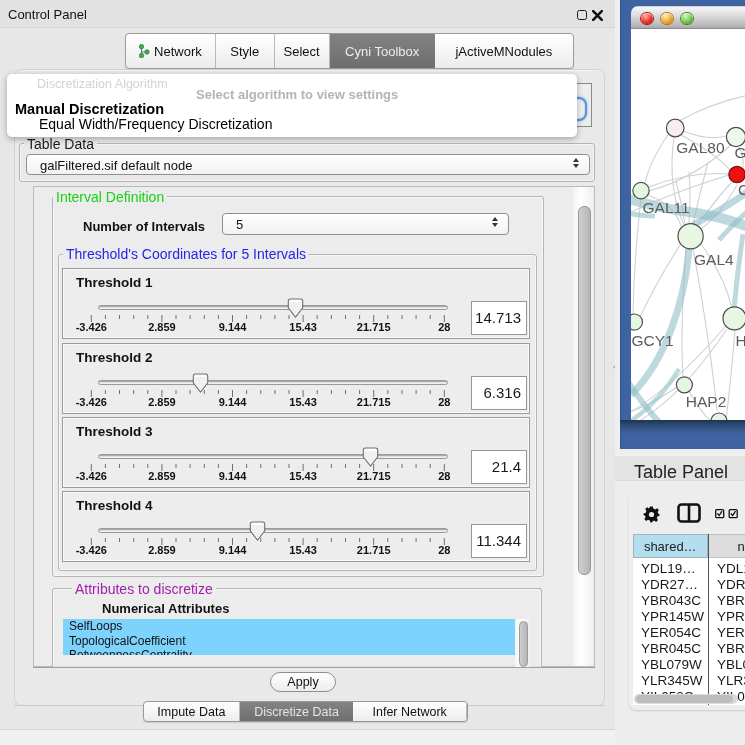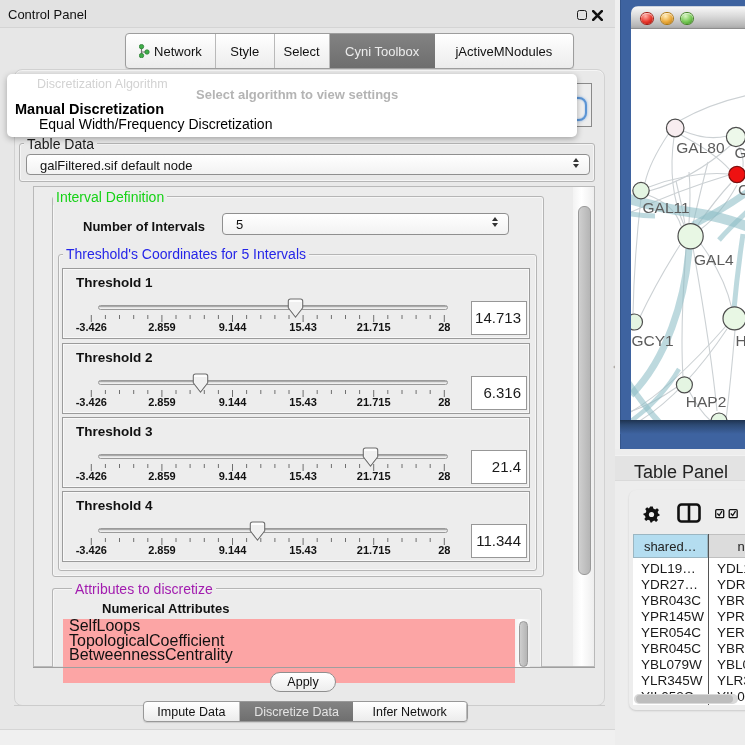--- a/index.html
+++ b/index.html
@@ -40,22 +40,22 @@
 .arr .up { border-bottom:4.6px solid #333; margin-bottom:2.4px; display:block;}
 .arr .dn { border-top:4.6px solid #333; display:block; }
 
 .throw { position:absolute; left:62px; width:468px; height:71px; background:#ededed;
   border:1px solid #9b9b9b; box-shadow:inset 0 0 0 1px #f8f8f8; }
 .throw .tl { position:absolute; left:13px; top:6px; font-size:13.5px; font-weight:bold; color:#111; }
 .vbox { position:absolute; left:408px; top:32px; width:56px; height:34px;
   background:#fff; border:1px solid #979797; font-size:15px; color:#1a1a1a;
   text-align:right; padding:7px 5px 0 0; }
 
-#attrlist { left:63px; top:619px; width:452px; height:64px; background:#fca5a5;
-  font-size:16px; color:#111; overflow:hidden; }
+#attrlist { left:63px; top:619px; width:452px; height:36px; background:#7dd3fc;
+  font-size:12px; color:#111; overflow:hidden; }
 #attrlist div { height:14.7px; line-height:14.5px; padding-left:6px; }
 #applybtn { left:270px; top:672px; width:66px; height:20px;
   background:linear-gradient(#ffffff,#ededed); border:1px solid #8f8f8f;
   border-radius:10px; font-size:12.5px; color:#111; text-align:center;
   line-height:18px; }
 #btabs { left:143px; top:701px; width:325px; height:21px; border:1px solid #989898;
   border-radius:4px; background:linear-gradient(#ffffff,#ececec); display:flex;
   overflow:hidden; box-shadow:0 1px 1px rgba(0,0,0,0.12); }
 #btabs .seg { height:100%; display:flex; align-items:center; justify-content:center;
   font-size:12.5px; color:#111; border-right:1px solid #b9b9b9; }

